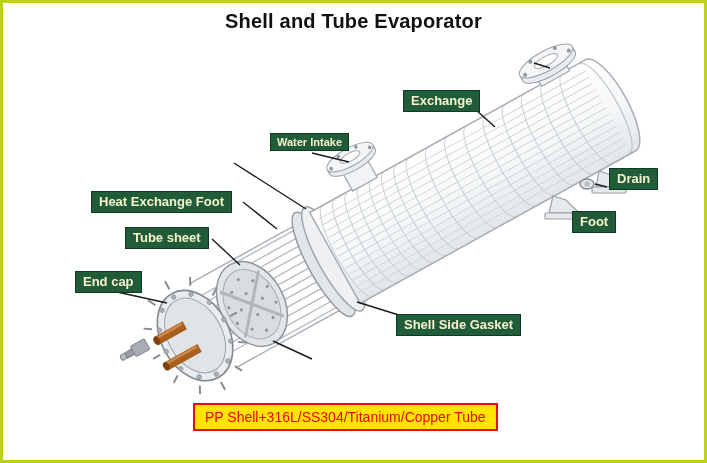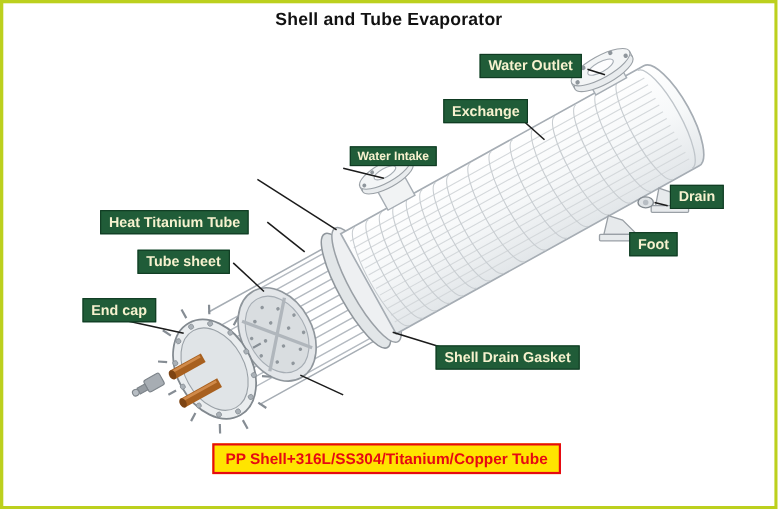--- a/index.html
+++ b/index.html
@@ -4,39 +4,39 @@
 <style>
   * { margin:0; padding:0; box-sizing:border-box; }
   html,body { width:707px; height:463px; background:#ffffff; font-family:"Liberation Sans",sans-serif; }
   .frame {
     position:relative; width:707px; height:463px;
     border:3px solid var(--frame_border,#bcd01e);
     background:#ffffff; overflow:hidden;
   }
   .title {
     position:absolute; top:7px; left:0; width:100%;
-    text-align:center; font-size:16px; font-weight:bold; color:#111111;
+    text-align:center; font-size:20px; font-weight:bold; color:#111111;
     letter-spacing:.2px;
   }
   .art { position:absolute; left:0; top:0; width:707px; height:463px; }
   .label {
     position:absolute;
     background:var(--label_bg,#205c38);
     color:var(--label_text,#f7f2cf);
     border:1px solid var(--label_border,#0f3a22);
     font-size:13px; font-weight:bold;
     padding:2px 7px 3px; white-space:nowrap;
   }
-  .label.small { font-size:11px; padding:2px 6px;margin-left:48px; }
+  .label.small { font-size:11px; padding:2px 6px; }
   .banner {
     position:absolute; left:190px; top:400px;
     background:var(--banner_bg,#ffe400);
     color:var(--banner_text,#e60a12);
     border:2px solid var(--banner_border,#e60a12);
-    font-size:14px; font-weight:bold;
+    font-size:14px; font-weight:normal;
     padding:4px 10px; white-space:nowrap;
   }
   .leaders line { stroke:var(--leader_line,#1b1b1b); stroke-width:1.4; }
   .copper-stroke { stroke:var(--copper,#a8601f); }
 </style>
 </head>
 <body>
 
 <div class="frame">
 
@@ -174,25 +174,24 @@
       <line x1="240" y1="199" x2="274" y2="226"></line>
       <line x1="209" y1="236" x2="237" y2="262"></line>
       <line x1="114" y1="289" x2="164" y2="300"></line>
       <line x1="604" y1="184" x2="592" y2="181"></line>
       <line x1="592" y1="218" x2="575" y2="211"></line>
       <line x1="399" y1="313" x2="354" y2="299"></line>
       <line x1="309" y1="356" x2="270" y2="338"></line>
     </g>
   </svg>
 
-  <div class="label" style="left:433px; top:46px">Water Outlet</div>
   <div class="label" style="left:400px; top:87px">Exchange</div>
   <div class="label small" style="left:267px; top:130px">Water Intake</div>
-  <div class="label" style="left:88px;  top:188px">Heat Titanium Tube</div>
+  <div class="label" style="left:88px;  top:188px">Heat Exchange Foot</div>
   <div class="label" style="left:122px; top:224px">Tube sheet</div>
   <div class="label" style="left:72px;  top:268px">End cap</div>
   <div class="label" style="left:606px; top:165px">Drain</div>
   <div class="label" style="left:569px; top:208px">Foot</div>
-  <div class="label" style="left:393px; top:311px">Shell Drain Gasket</div>
+  <div class="label" style="left:393px; top:311px">Shell Side Gasket</div>
 
   <div class="banner">PP Shell+316L/SS304/Titanium/Copper Tube</div>
 
 </div>
 
 </body></html>

